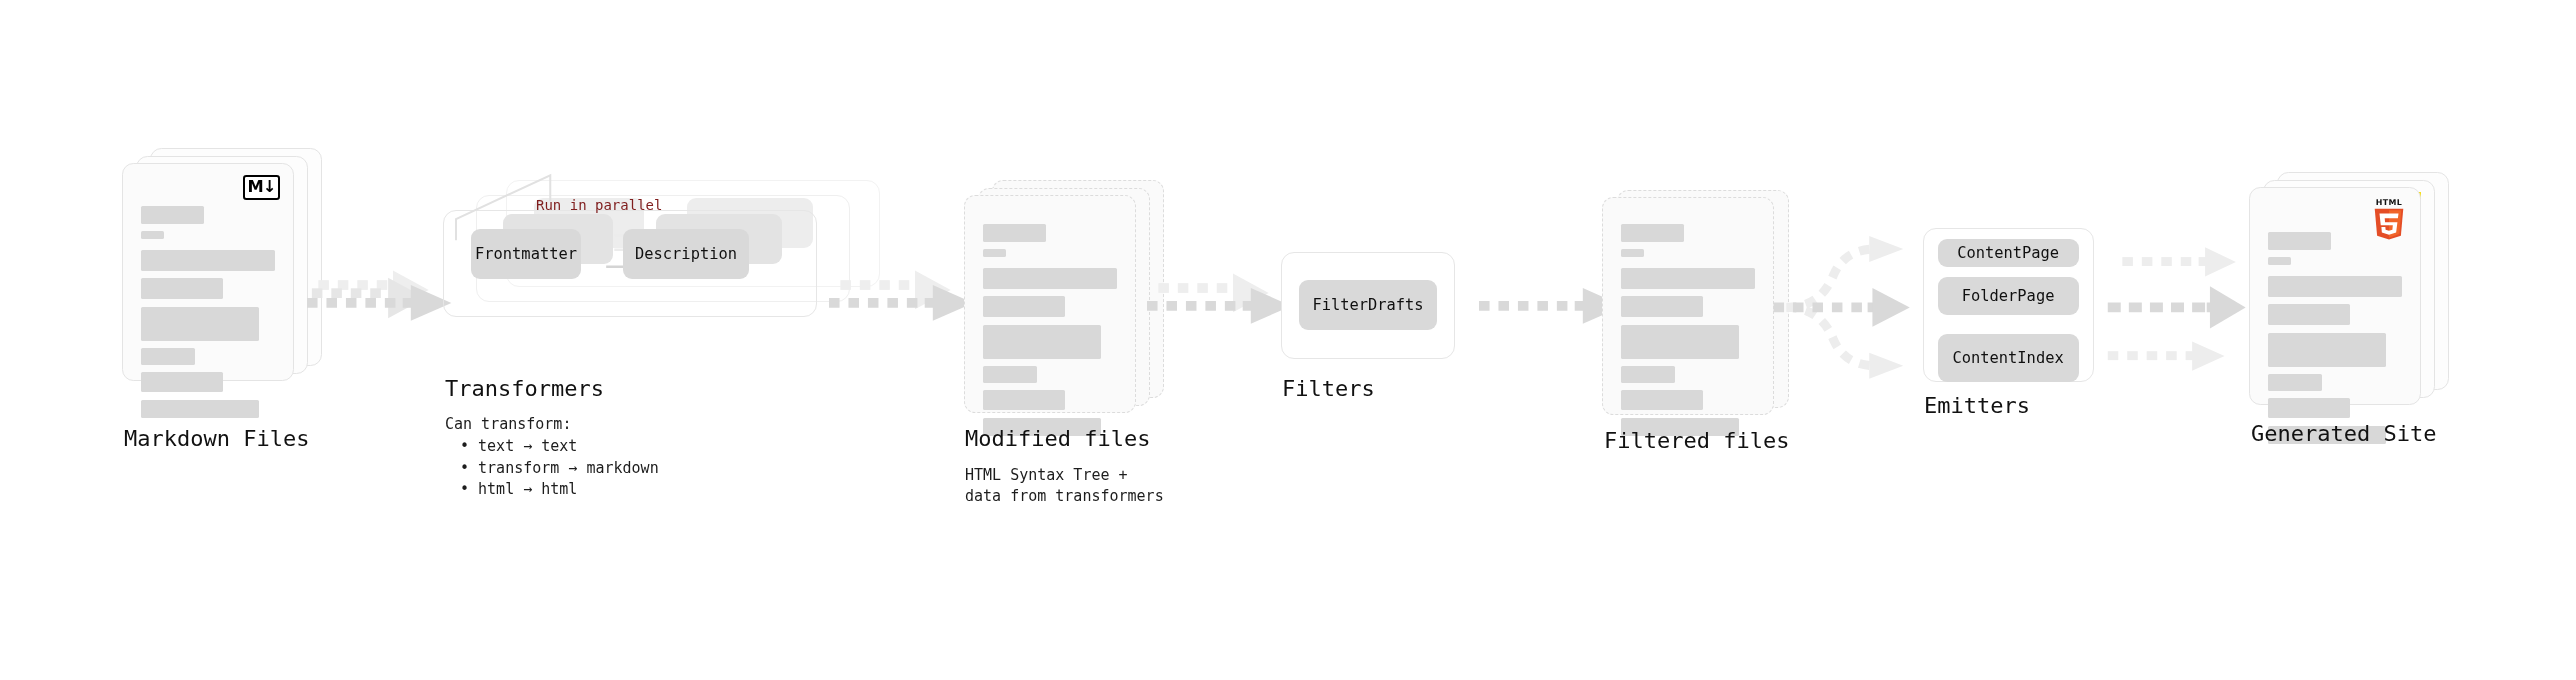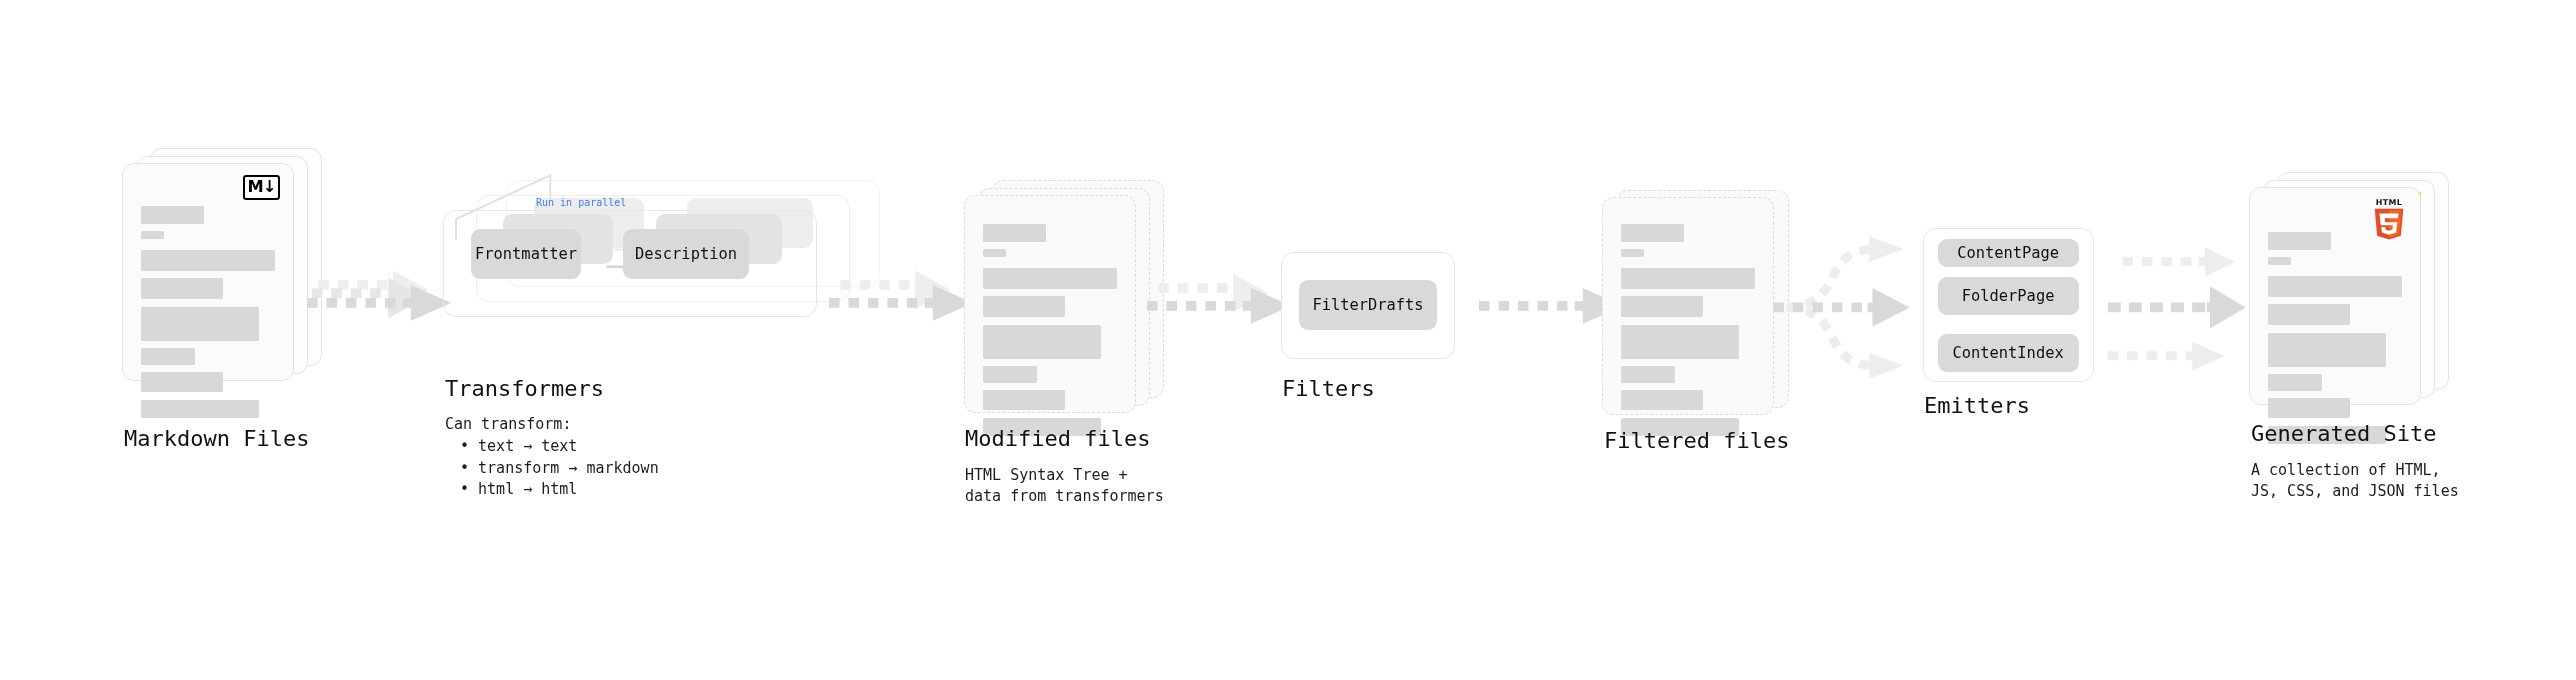--- a/index.html
+++ b/index.html
@@ -89,21 +89,21 @@
     background: #d9d9d9; border-radius: 9px;
     display: flex; align-items: center; justify-content: center;
     font-size: 15.4px; color: #101010; white-space: nowrap;
   }
   .pill.l2 { background: #e3e3e3; }
   .pill.l3 { background: #ededed; }
 
   
   .rip-label {
     position: absolute;
-    font-size: 10px; color: #3b82f6; white-space: nowrap;
+    font-size: 14px; color: #7f1d1d; white-space: nowrap;
   }
 
   svg { position: absolute; overflow: visible; }
 </style>
 </head>
 <body>
 
 <div id="stage">
 
   <div class="abs" style="left:122px; top:163px;">
@@ -307,21 +307,21 @@
       <rect x="88" y="82" width="13" height="12"></rect>
         <rect x="108" y="82" width="13" height="12"></rect>
       <path d="M114 64 L160 88 L114 112 Z"></path>
     </g>
   </svg>
 
   <div class="abs" style="left:1923px; top:228px;">
     <div class="panel filled" style="left:0; top:0; width:171px; height:154px;"></div>
     <div class="pill" style="left:14.6px; top:11.4px; width:141px; height:28px;">ContentPage</div>
     <div class="pill" style="left:14.6px; top:49px; width:141px; height:38px;">FolderPage</div>
-    <div class="pill" style="left:14.6px; top:106px; width:141px; height:38px;">ContentIndex</div>
+    <div class="pill" style="left:14.6px; top:106px; width:141px; height:48px;">ContentIndex</div>
   </div>
   <div class="cap-title" style="left:1924px; top:393px;">Emitters</div>
 
   <svg style="left:2111px; top:236px; width:146px; height:146px;" viewBox="0 0 180 180" width="146" height="146">
     <g fill="#ededed">
       <rect x="14" y="26" width="13" height="11"></rect>
         <rect x="38" y="26" width="13" height="11"></rect>
       <rect x="62" y="26" width="13" height="11"></rect>
         <rect x="86" y="26" width="13" height="11"></rect>
       <rect x="108" y="26" width="13" height="11"></rect>
@@ -369,17 +369,15 @@
         <div class="bar" style="width:100%;height:21px;margin-top:11.4px"></div>
         <div class="bar" style="width:61%;height:21px"></div>
         <div class="bar" style="width:88%;height:34px"></div>
         <div class="bar" style="width:40%;height:17px"></div>
         <div class="bar" style="width:61%;height:20.3px"></div>
         <div class="bar" style="width:88%;height:18.7px"></div>
       </div>
     </div>
   </div>
   <div class="cap-title" style="left:2251px; top:421px;">Generated Site</div>
-  <div class="cap-desc" style="left:2251px; top:460px;">A collection of HTML,
-JS, CSS, and JSON files</div>
 
 </div>
 
 
 </body></html>

